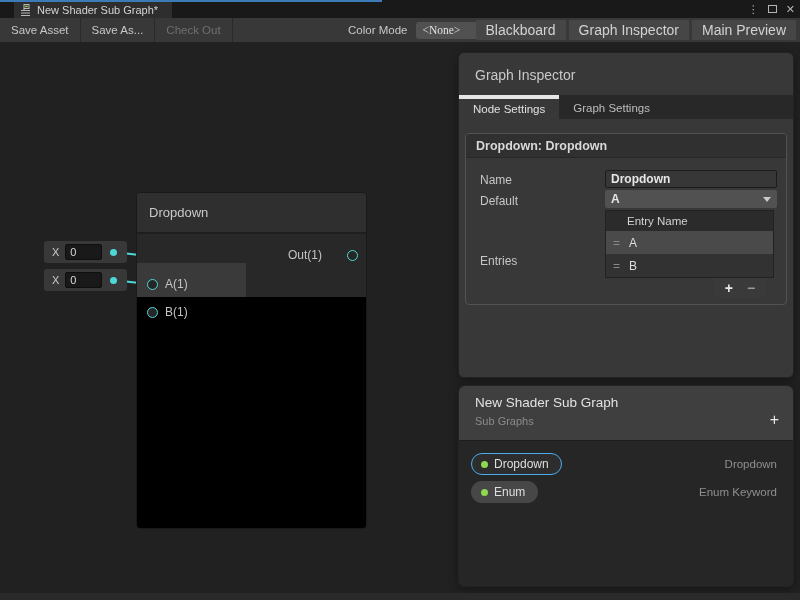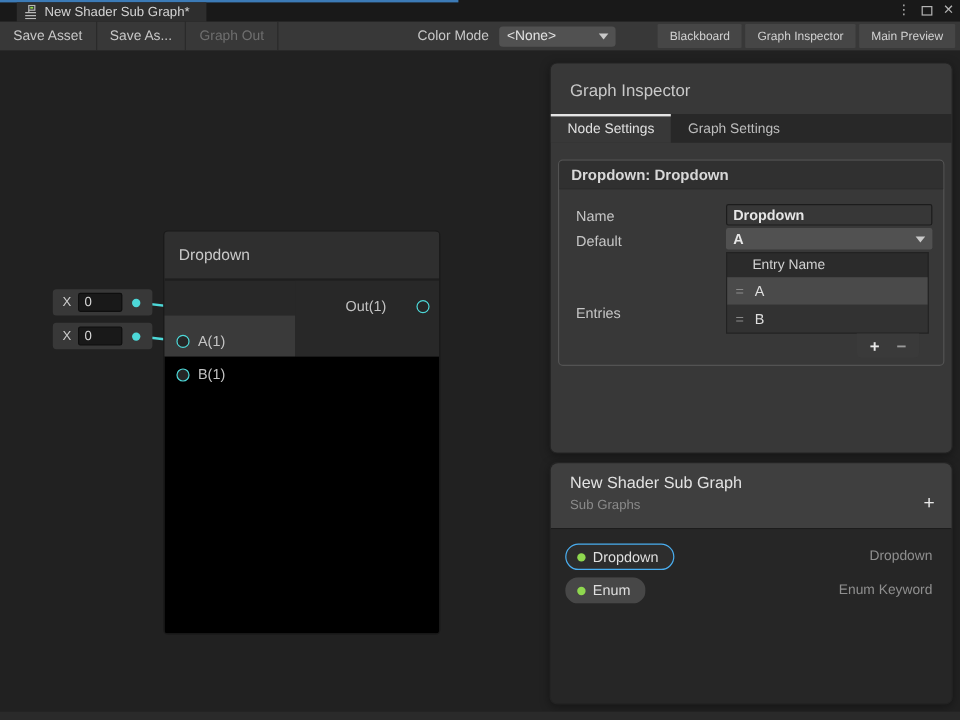--- a/index.html
+++ b/index.html
@@ -21,26 +21,26 @@
   .wc-max { width:9px; height:8px; border:1.5px solid #b4b4b4; }
   
   .toolbar { position:absolute; left:0; top:18px; width:800px; height:24px; background:#383838; }
   .tb-left { position:absolute; left:0; top:0; height:24px; display:flex; }
   .tb-btn { height:24px; display:flex; align-items:center; padding:0 11px;
             border-right:1px solid #2a2a2a; color:#c8c8c8; font-size:11.5px; white-space:nowrap; }
   .tb-btn.disabled { color:#6f6f6f; }
   .colormode { position:absolute; left:348px; top:0; height:24px; display:flex; align-items:center; gap:9px; }
   .cm-label { font-size:11.5px; color:#c8c8c8; }
   .dd-ctl { width:97px; height:17px; background:#515151; border-radius:3px; display:flex;
-            align-items:center; padding:0 6px; color:#e2e2e2; font-size:11.5px; }
+            align-items:center; padding:0 6px; color:#e2e2e2; font-size:11.5px;font-family:Liberation Serif, serif; }
   .dd-arrow { margin-left:auto; width:0; height:0; border-left:4px solid transparent;
               border-right:4px solid transparent; border-top:5px solid #c9c9c9; }
   .tb-right { position:absolute; right:4px; top:2px; height:20px; display:flex; gap:3px; }
   .toggle-btn { height:20px; background:#464646; display:flex; align-items:center;
-                padding:0 10px; color:#d2d2d2; font-size:10px; border-radius:1px; white-space:nowrap; }
+                padding:0 10px; color:#d2d2d2; font-size:14px; border-radius:1px; white-space:nowrap; }
   
   .bottom-strip { position:absolute; left:0; bottom:0; width:800px; height:7px; background:#2a2a2a; }
   .edges { position:absolute; left:0; top:0; width:800px; height:600px; pointer-events:none; }
   
   .pvwidget { position:absolute; left:44px; width:83px; height:22px; background:#383838;
               border-radius:3px; display:flex; align-items:center; }
   .pvw-x { margin-left:8px; font-size:11px; color:#cccccc; }
   .pvw-field { margin-left:6px; width:37px; height:16px; background:#191919; border:1px solid #0e0e0e;
                border-radius:2px; color:#d8d8d8; font-size:11px; padding:0 4px;
                font-family:"Liberation Sans",sans-serif; outline:none; }
@@ -62,21 +62,21 @@
   .out-label { margin-left:auto; margin-right:25px; font-size:12px; color:#c4c4c4; }
   .node-preview { height:231px; background:#000000; }
   
   .panel { position:absolute; left:458px; width:336px; border-radius:6px;
            border:1px solid #232323; box-shadow:0 2px 8px rgba(0,0,0,.35); }
   .inspector { top:52px; height:326px; background:#383838; }
   .insp-title { padding:14px 16px 12px 16px; font-size:14px; color:#c9c9c9; }
   .insp-tabs { display:flex; height:24px; background:#282828; }
   .insp-tab { display:flex; align-items:center; justify-content:center; padding:0 14px;
               font-size:11.5px; color:#bdbdbd; border-top:2px solid transparent; }
-  .insp-tab.active { background:#383838; color:#e0e0e0; border-top:2px solid #e5e5e5; }
+  .insp-tab.active { background:#383838; color:#e0e0e0; border-top:4px solid #e5e5e5; }
   .section { position:absolute; left:6px; top:80px; width:322px; height:172px;
              border:1px solid #535353; border-radius:4px; }
   .sec-header { height:24px; background:#303030; border-bottom:1px solid #272727;
                 border-radius:3px 3px 0 0; display:flex; align-items:center; padding-left:10px;
                 font-size:12.5px; font-weight:bold; color:#d8d8d8; }
   .sec-body { position:relative; height:146px; }
   .fld-label { position:absolute; left:14px; font-size:12px; color:#c6c6c6; }
   .txt-field { position:absolute; left:139px; width:172px; height:18px; background:#373737;
                border:1px solid #1c1c1c; border-radius:2px; color:#e6e6e6; font-weight:bold;
                font-size:12px; padding:0 5px; font-family:"Liberation Sans",sans-serif; outline:none; }
@@ -131,21 +131,21 @@
       <span class="wc-glyph">⋮</span>
       <span class="wc-max"></span>
       <span class="wc-glyph">✕</span>
     </div>
   </div>
 
   <div class="toolbar">
     <div class="tb-left">
       <div class="tb-btn">Save Asset</div>
       <div class="tb-btn">Save As...</div>
-      <div class="tb-btn disabled">Graph Out</div>
+      <div class="tb-btn disabled">Check Out</div>
     </div>
     <div class="colormode">
       <span class="cm-label">Color Mode</span>
       <div class="dd-ctl">
         <span>&lt;None&gt;</span>
         <span class="dd-arrow"></span>
       </div>
     </div>
     <div class="tb-right">
       <div class="toggle-btn">Blackboard</div>

